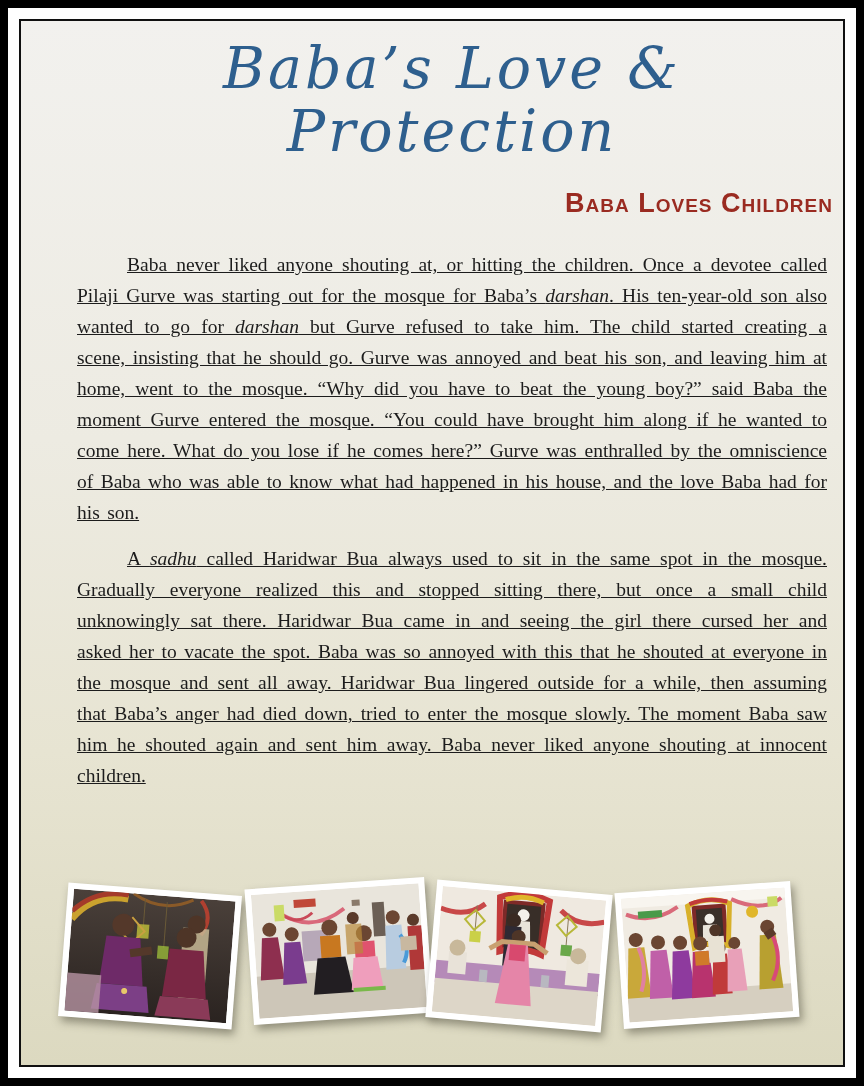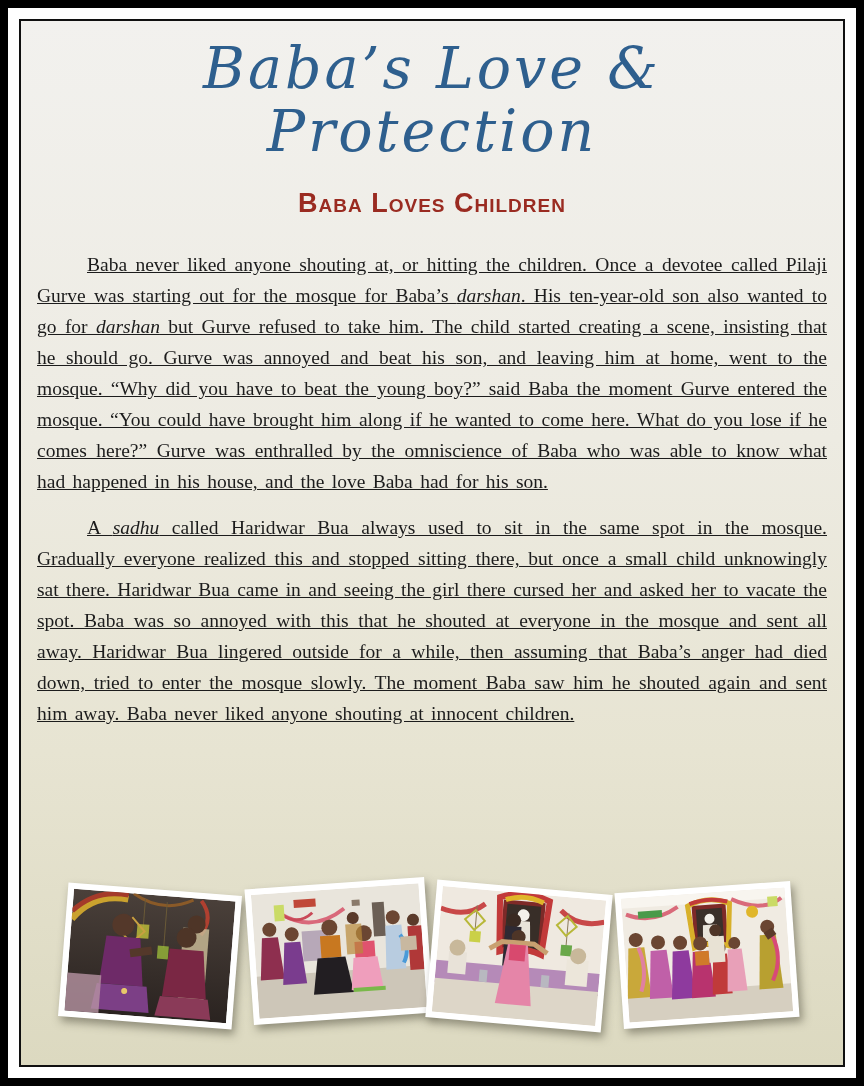--- a/index.html
+++ b/index.html
@@ -17,35 +17,36 @@
     box-sizing:border-box;
     padding:11px;
   }
   .content{
     width:100%;height:100%;
     box-sizing:border-box;
     border:2px solid #101010;
     background:linear-gradient(180deg,#f2f1ee 0%,#edebe2 40%,#e7e4d2 70%,#dcd9c0 100%);
     position:relative;
     overflow:hidden;
+    padding-left:40px;
   }
   .title{
     margin:16px 10px 0 10px;
     text-align:center;
     font-family:"DejaVu Serif", serif;
     font-style:italic;
     font-weight:400;
     font-size:57px;
     letter-spacing:3px;
     color:#2e5f8e;
     line-height:1.1;
   }
   .subtitle{
     margin:26px 10px 0 10px;
-    text-align:center;
+    text-align:right;
     font-family:"Liberation Sans", sans-serif;
     font-variant:small-caps;
     font-weight:bold;
     font-size:27px;
     letter-spacing:1px;
     color:#9a2b21;
   }
   .bodytext{
     margin:30px 16px 0 16px;
   }

